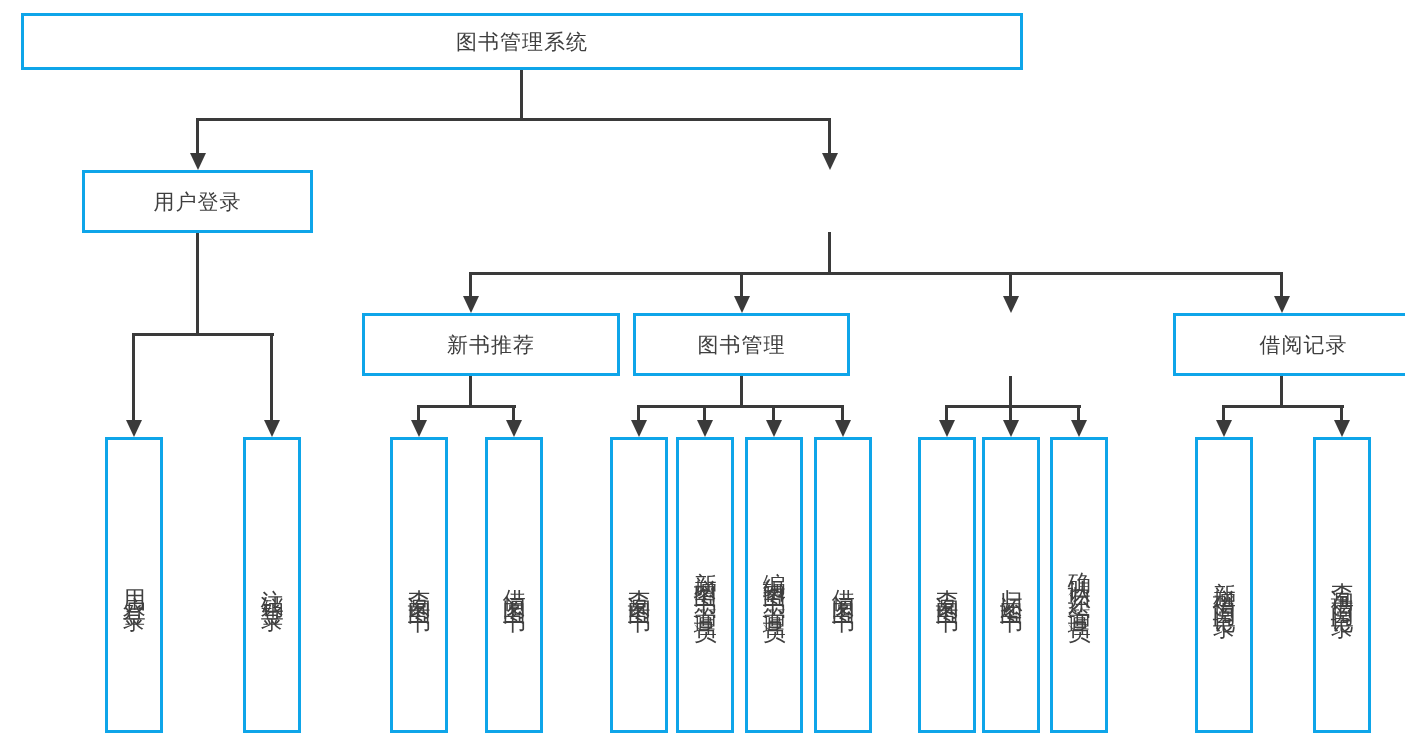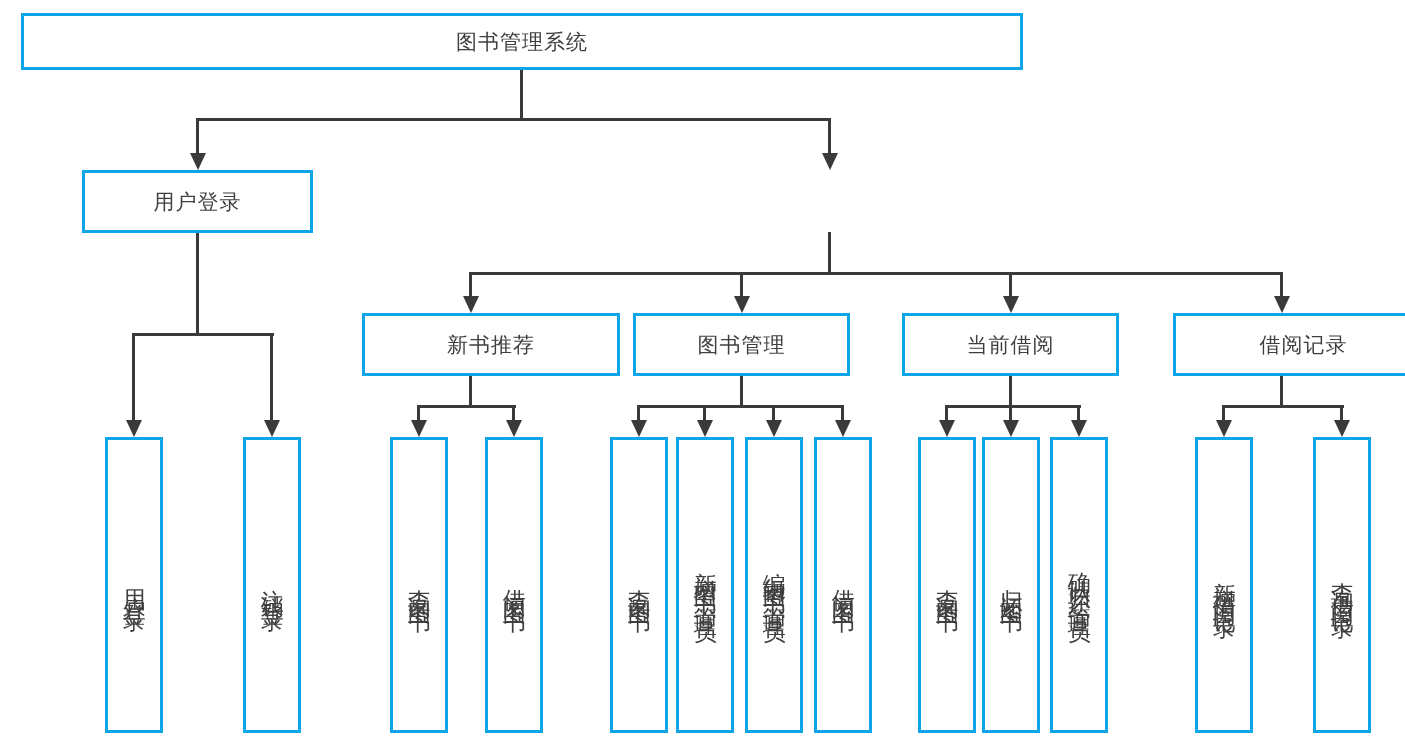--- a/index.html
+++ b/index.html
@@ -70,23 +70,20 @@
   <div class="node" style="left:82px;top:170px;width:231px;height:63px">
     <span class="hlabel">用户登录</span>
   </div>
 
 
   <div class="node" style="left:362px;top:313px;width:258px;height:63px">
     <span class="hlabel">新书推荐</span>
   </div>
   <div class="node" style="left:633px;top:313px;width:217px;height:63px">
     <span class="hlabel">图书管理</span>
-  </div>
-  <div class="node" style="left:902px;top:313px;width:217px;height:63px">
-    <span class="hlabel">当前借阅</span>
   </div>
   <div class="node" style="left:1173px;top:313px;width:261px;height:63px">
     <span class="hlabel">借阅记录</span>
   </div>
 
   <div class="node leaf" style="left:105px;top:437px;width:58px;height:296px">
     <span>用户登录</span>
   </div>
   <div class="node leaf" style="left:243px;top:437px;width:58px;height:296px">
     <span>注销登录</span>

